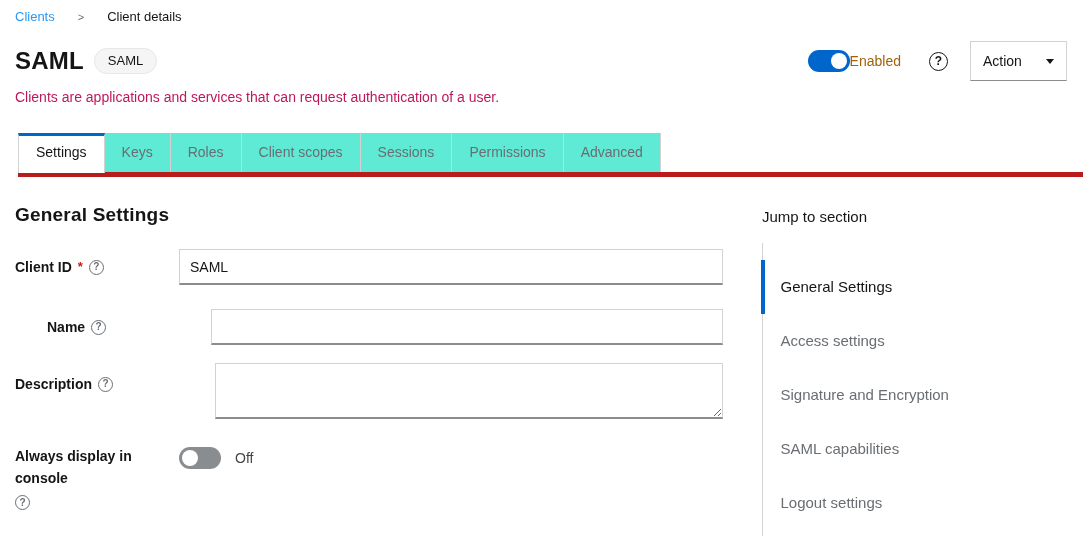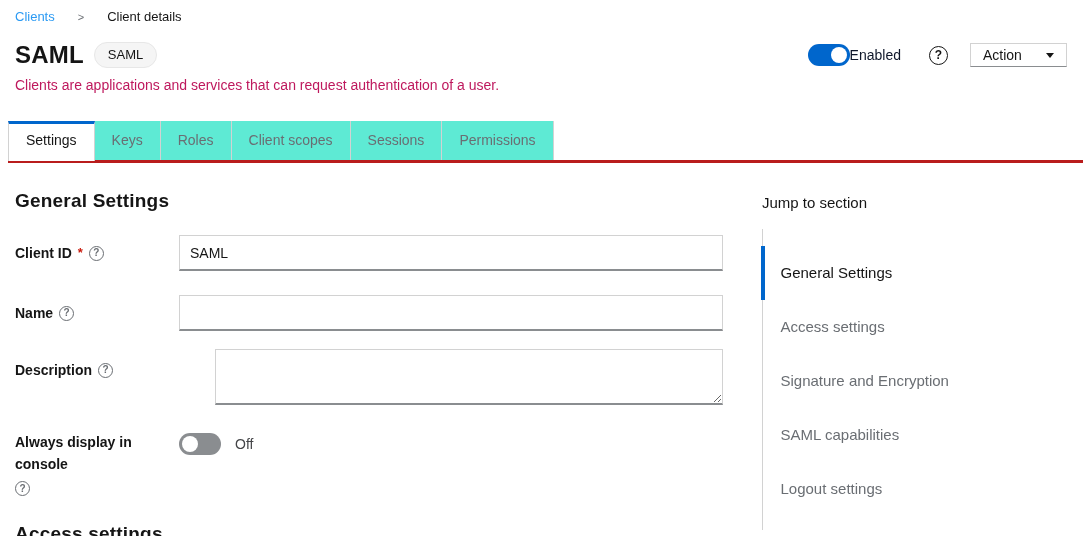--- a/index.html
+++ b/index.html
@@ -20,59 +20,59 @@
   .title-left h1 { font-size:24px; font-weight:bold; letter-spacing:.2px; }
   .badge { background:#f5f5f5; border:1px solid #e7e7e7; border-radius:14px; padding:4px 13px;
     font-size:13px; color:#151515; line-height:16px; }
   .title-right { display:flex; align-items:center; }
 
   
   .switch { position:relative; display:inline-block; width:42px; height:22px; border-radius:11px; cursor:pointer; flex:none; }
   .switch .knob { position:absolute; top:3px; width:16px; height:16px; border-radius:50%; background:#fff; }
   .switch.on { background:#0066cc; } .switch.on .knob { right:3px; }
   .switch.off { background:#8a8d90; } .switch.off .knob { left:3px; }
-  .switch-label { font-size:14px; color:#0f172a; }
+  .switch-label { font-size:14px; color:#a16207; }
 
   .q-icon { display:inline-flex; align-items:center; justify-content:center; border-radius:50%;
     width:15px; height:15px; border:1px solid #6a6e73; color:#6a6e73; font-size:10px; font-weight:bold;
     flex:none; cursor:pointer; }
   .header-q { width:19px; height:19px; border:1.7px solid #151515; color:#151515; font-size:12px;
     margin:0 22px 0 28px; }
 
-  .action-btn { display:inline-flex; align-items:center; justify-content:space-between; width:97px; height:24px;
+  .action-btn { display:inline-flex; align-items:center; justify-content:space-between; width:97px; height:40px;
     background:#fff; border:1px solid #d2d2d2; border-bottom-color:#8a8d90; padding:0 12px; font-size:14px;
     color:#151515; cursor:pointer; font-family:inherit; }
   .caret { width:0; height:0; border-left:4.5px solid transparent; border-right:4.5px solid transparent;
     border-top:5px solid #151515; }
 
   .subtitle { padding:8px 0 0 15px; font-size:14px; color:#be185d; }
 
   
-  .tabbar { display:flex; margin:28px 0 0 8px; border-bottom:3px solid #b91c1c; align-items:flex-end; }
+  .tabbar { display:flex; margin:28px 0 0 18px; border-bottom:5px solid #b91c1c; align-items:flex-end; }
   .tab { font-family:inherit; font-size:14px; padding:9px 17px; background:#5eead4; color:#6a6e73;
     border:none; border-right:1px solid #d2d2d2; cursor:pointer; line-height:21px; }
   .tab.active { background:#fff; color:#151515; border-top:3px solid #0066cc; padding-top:6px;
     border-left:1px solid #d2d2d2; margin-bottom:-1px; padding-bottom:10px; }
 
   
   .content { display:flex; padding-left:15px; }
   .main { width:708px; flex:none; }
   .main h2 { font-size:19px; font-weight:bold; margin-top:27px; letter-spacing:.2px; }
   .sidebar { margin-left:39px; flex:1; }
 
   .form-row { display:flex; align-items:center; }
   .label-col { width:164px; flex:none; display:flex; align-items:center; gap:6px; flex-wrap:wrap;
     font-size:14px; font-weight:bold; line-height:22px; padding-right:14px; }
   .required { color:#c9190b; font-size:13px; font-weight:bold; }
   .control-col { flex:1; }
   .text-input { width:100%; height:36px; border:1px solid #d2d2d2; border-bottom:2px solid #8a8d90;
     padding:0 10px; font-size:14px; font-family:inherit; color:#151515; background:#fff; }
   textarea.text-input { height:56px; padding-top:7px; resize:vertical; display:block; }
   .row-clientid { margin-top:23px; }
-  .row-name { margin-top:24px; }
+  .row-name { margin-top:24px;margin-left:32px; }
   .row-desc { margin-top:18px; align-items:flex-start;gap:36px; }
   .row-desc .label-col { padding-top:10px; }
   .row-console { margin-top:26px; align-items:flex-start; }
   .row-console .control-col { display:flex; align-items:center; margin-top:2px; }
   .off-label { font-size:14px; color:#444548; margin-left:14px;text-align:center; }
 
   
   .jump-title { margin-top:31px; font-size:15px; color:#151515; }
   .jump-list { list-style:none; margin-top:18px; border-left:1px solid #d2d2d2; padding:17px 0 14px 0; }
   .jump-list li { font-size:15px; line-height:16px; padding:19px 16px; color:#6a6e73;
@@ -110,20 +110,21 @@
 
   <p class="subtitle">Clients are applications and services that can request authentication of a user.</p>
 
   <div class="tabbar">
     <button class="tab active">Settings</button>
     <button class="tab">Keys</button>
     <button class="tab">Roles</button>
     <button class="tab">Client scopes</button>
     <button class="tab">Sessions</button>
     <button class="tab">Permissions</button>
+    <button class="tab">Advanced</button>
   </div>
 
   <div class="content">
     <div class="main">
       <h2>General Settings</h2>
 
       <div class="form-row row-clientid">
         <div class="label-col">
           <label>Client ID</label>
           <span class="required">*</span>

